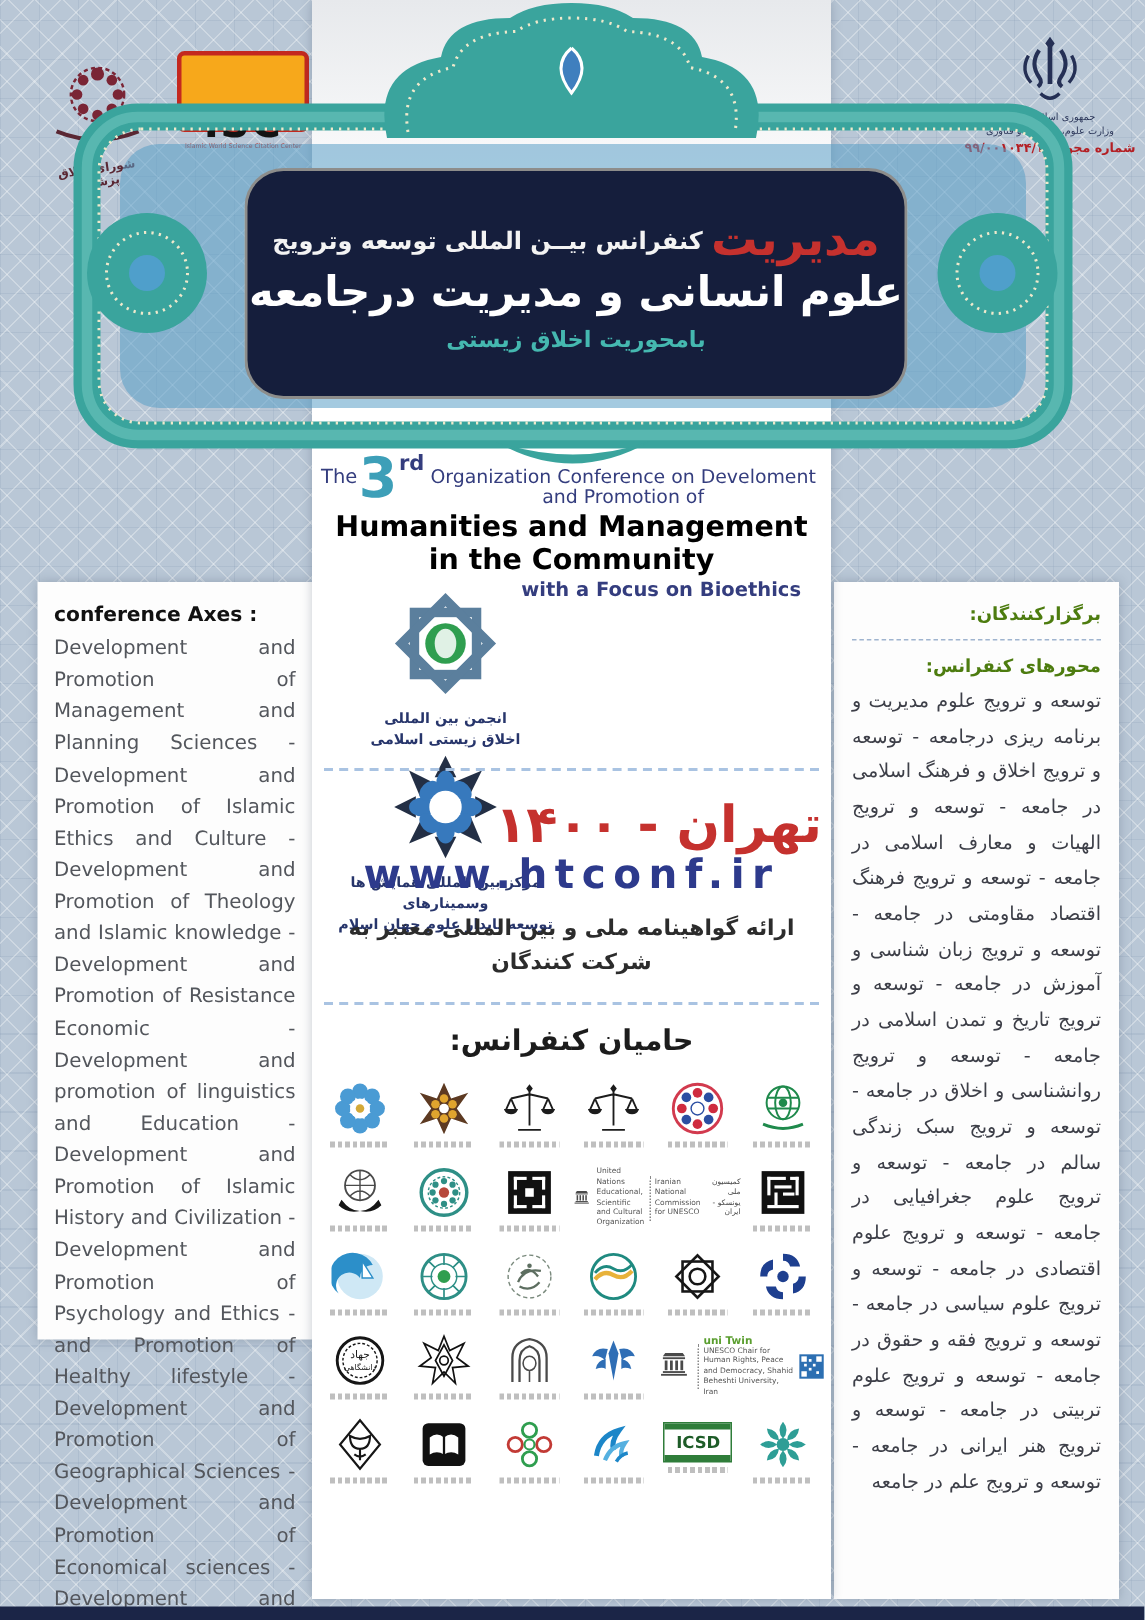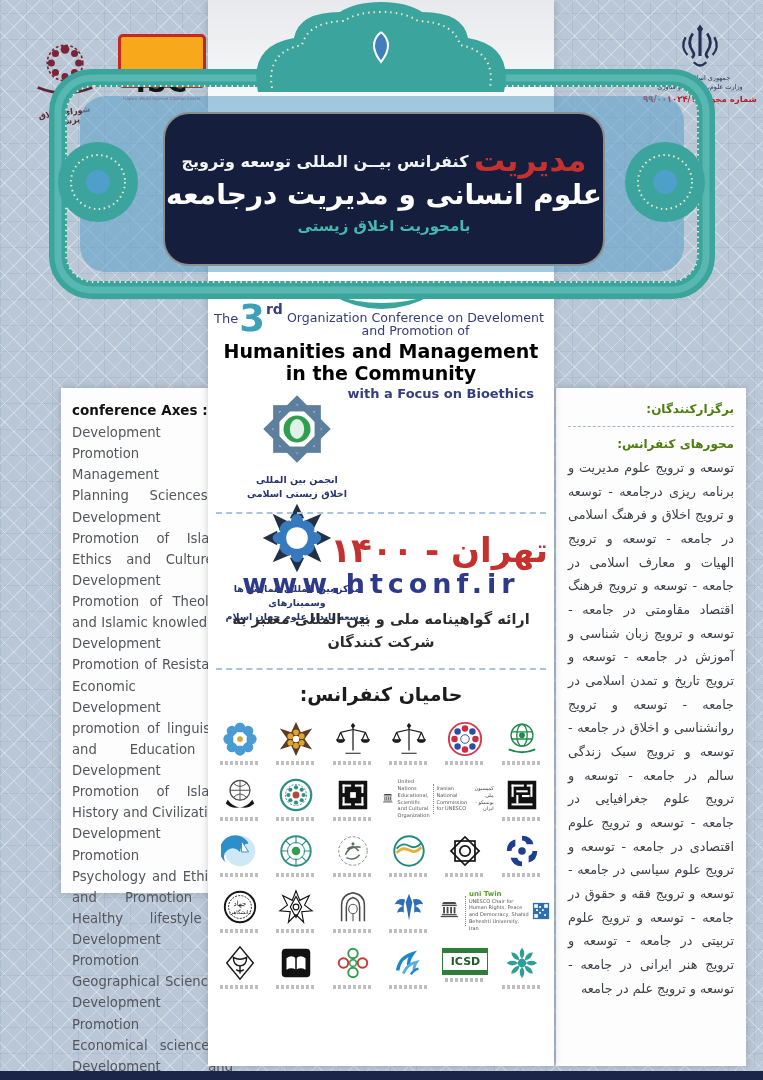--- a/index.html
+++ b/index.html
@@ -64,21 +64,21 @@
   .wide2{grid-column:span 2;display:flex;align-items:center;justify-content:center;gap:3px;}
   .wide2 svg{width:30px;height:30px;margin:0;}
   .utxt{font-size:5px;color:#555;text-align:left;line-height:1.35;width:52px;}
   .utxt.fa{direction:rtl;text-align:right;color:#444;}
   .vdots{width:0;height:30px;border-left:1px dotted #888;}
   .icsdbox{width:44px;margin:4px auto 0;border:1.5px solid #2f7d3a;}
   .icsdbox .bar{height:4px;background:#2f7d3a;}
   .icsdbox .lbl{font-size:11px;font-weight:bold;color:#1e5c28;padding:2px 0;}
   .unitwin{font-size:7px;font-weight:bold;color:#5a9e2f;}
   
-  .leftpanel{left:25px;top:388px;width:183px;height:505px;padding:14px 11px;box-sizing:border-box;margin-left:36px;}
+  .leftpanel{left:25px;top:388px;width:183px;height:505px;padding:14px 11px;box-sizing:border-box;}
   .lp-head{font-size:13.5px;font-weight:bold;color:#111;margin-bottom:4px;}
   .lp-body{font-size:13.2px;color:#53565c;text-align:justify;line-height:1.60;}
   .rightpanel{left:556px;top:388px;width:190px;height:678px;padding:14px 12px;box-sizing:border-box;
               direction:rtl;text-align:right;}
   .rp-head{font-size:12px;font-weight:bold;color:#4d7c0f;margin-bottom:5px;}
   .rp-body{font-size:12.8px;color:#3d3f48;line-height:1.85;text-align:justify;}
   .rp-dash{border-top:1.5px dashed #9fb4cf;margin:10px 0;}
   
   .bottombar{left:0;bottom:0;width:763px;height:9px;background:#1b2547;z-index:9;}
   .ornament{left:0;top:0;width:763px;height:312px;z-index:4;pointer-events:none;}

